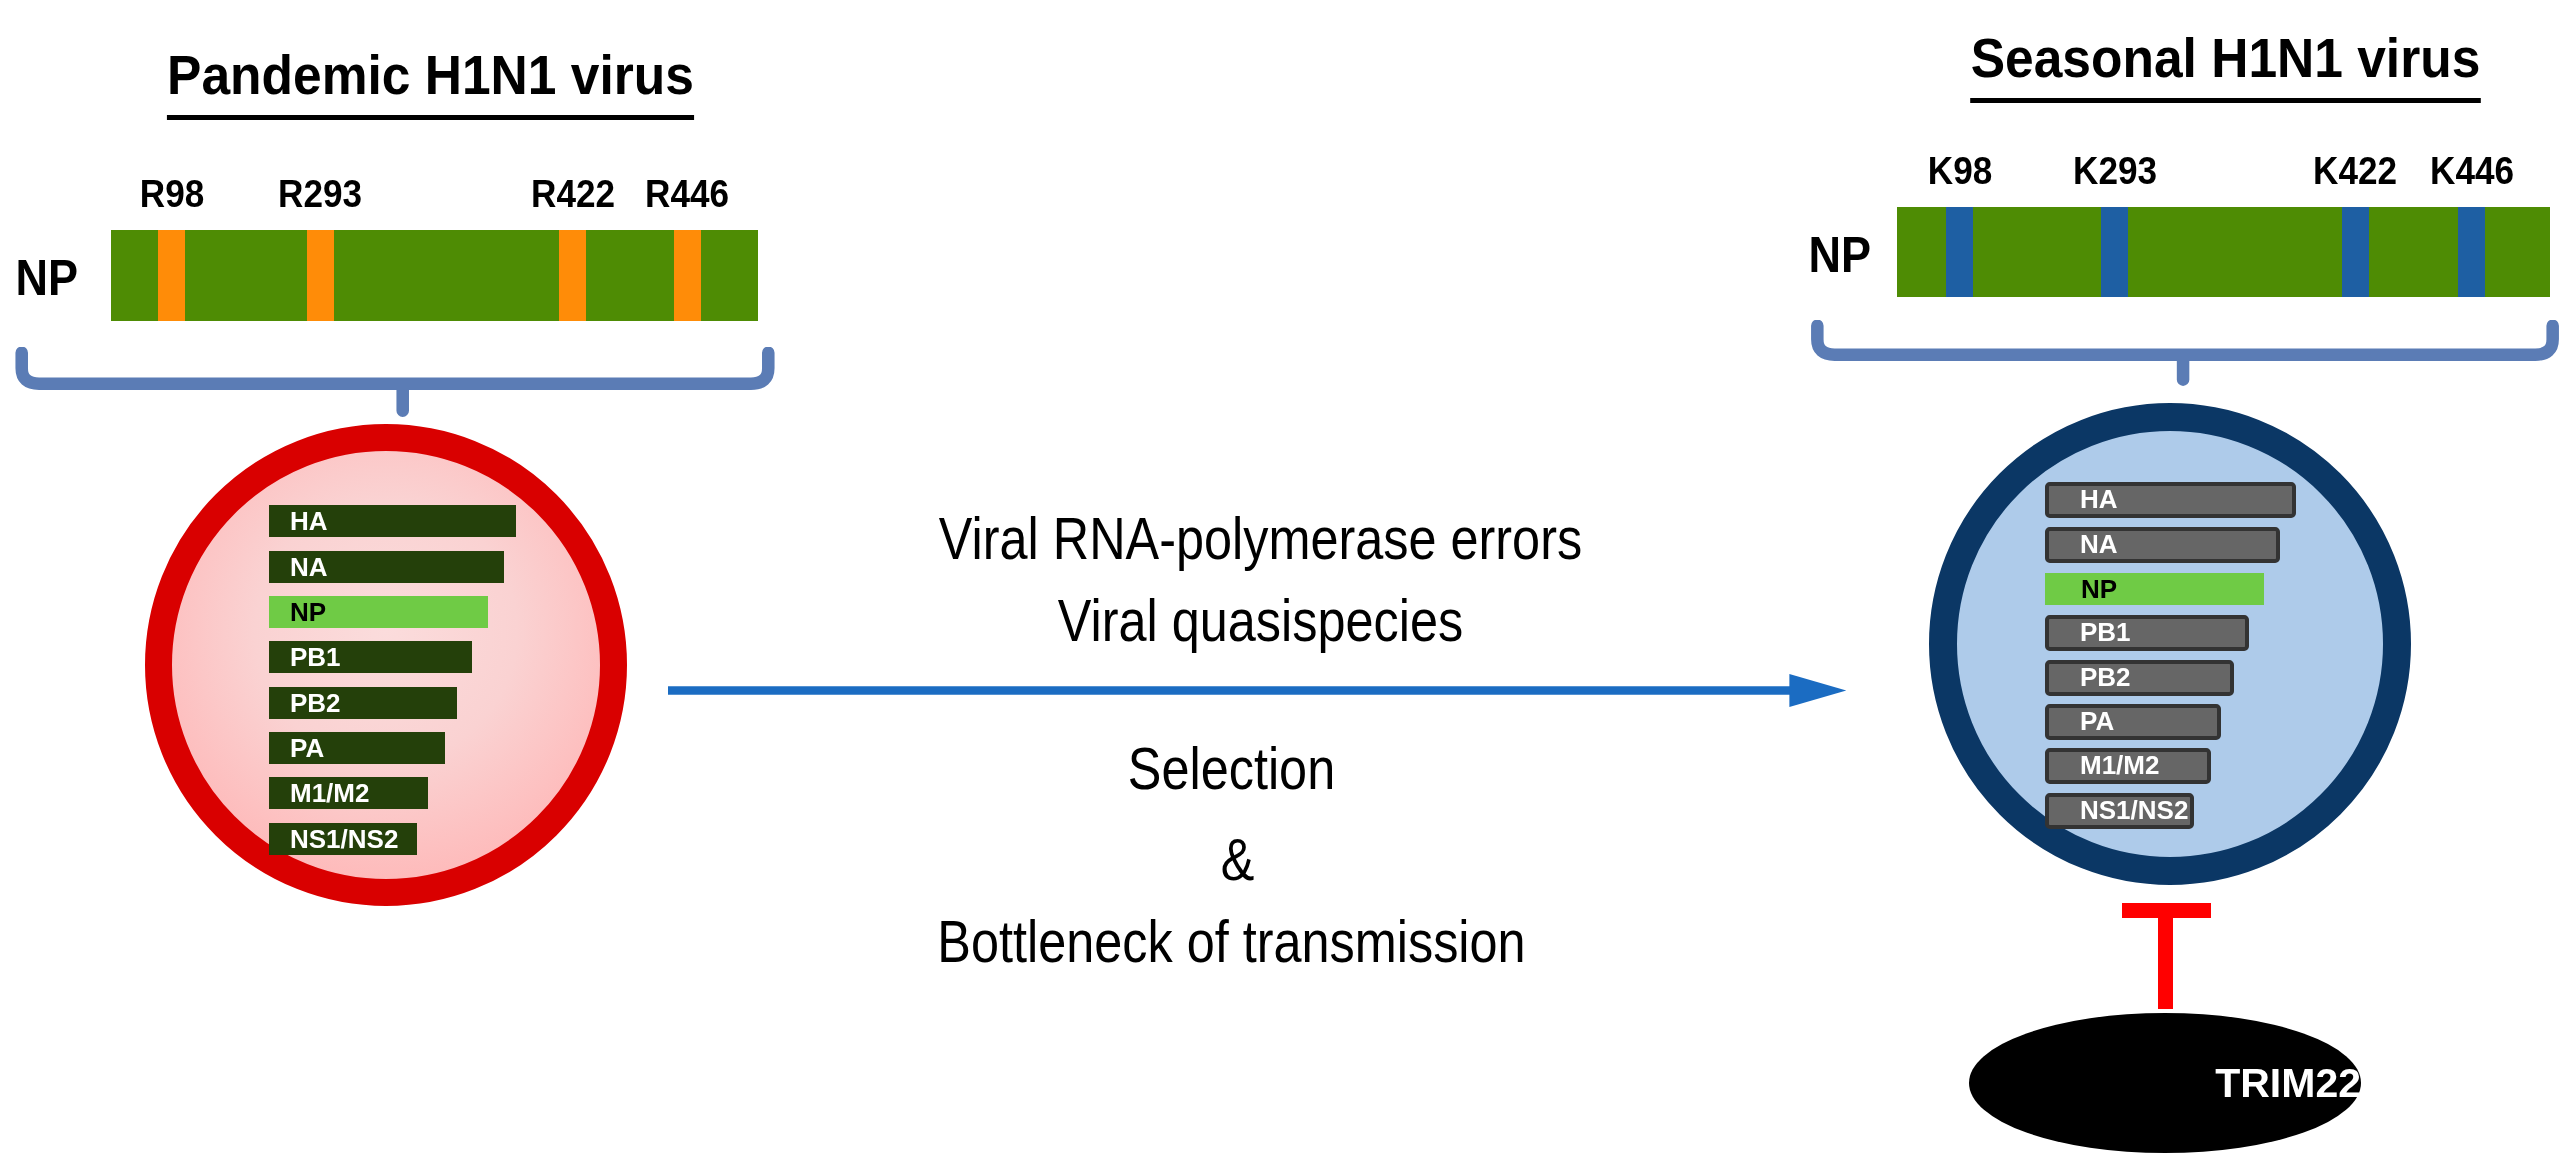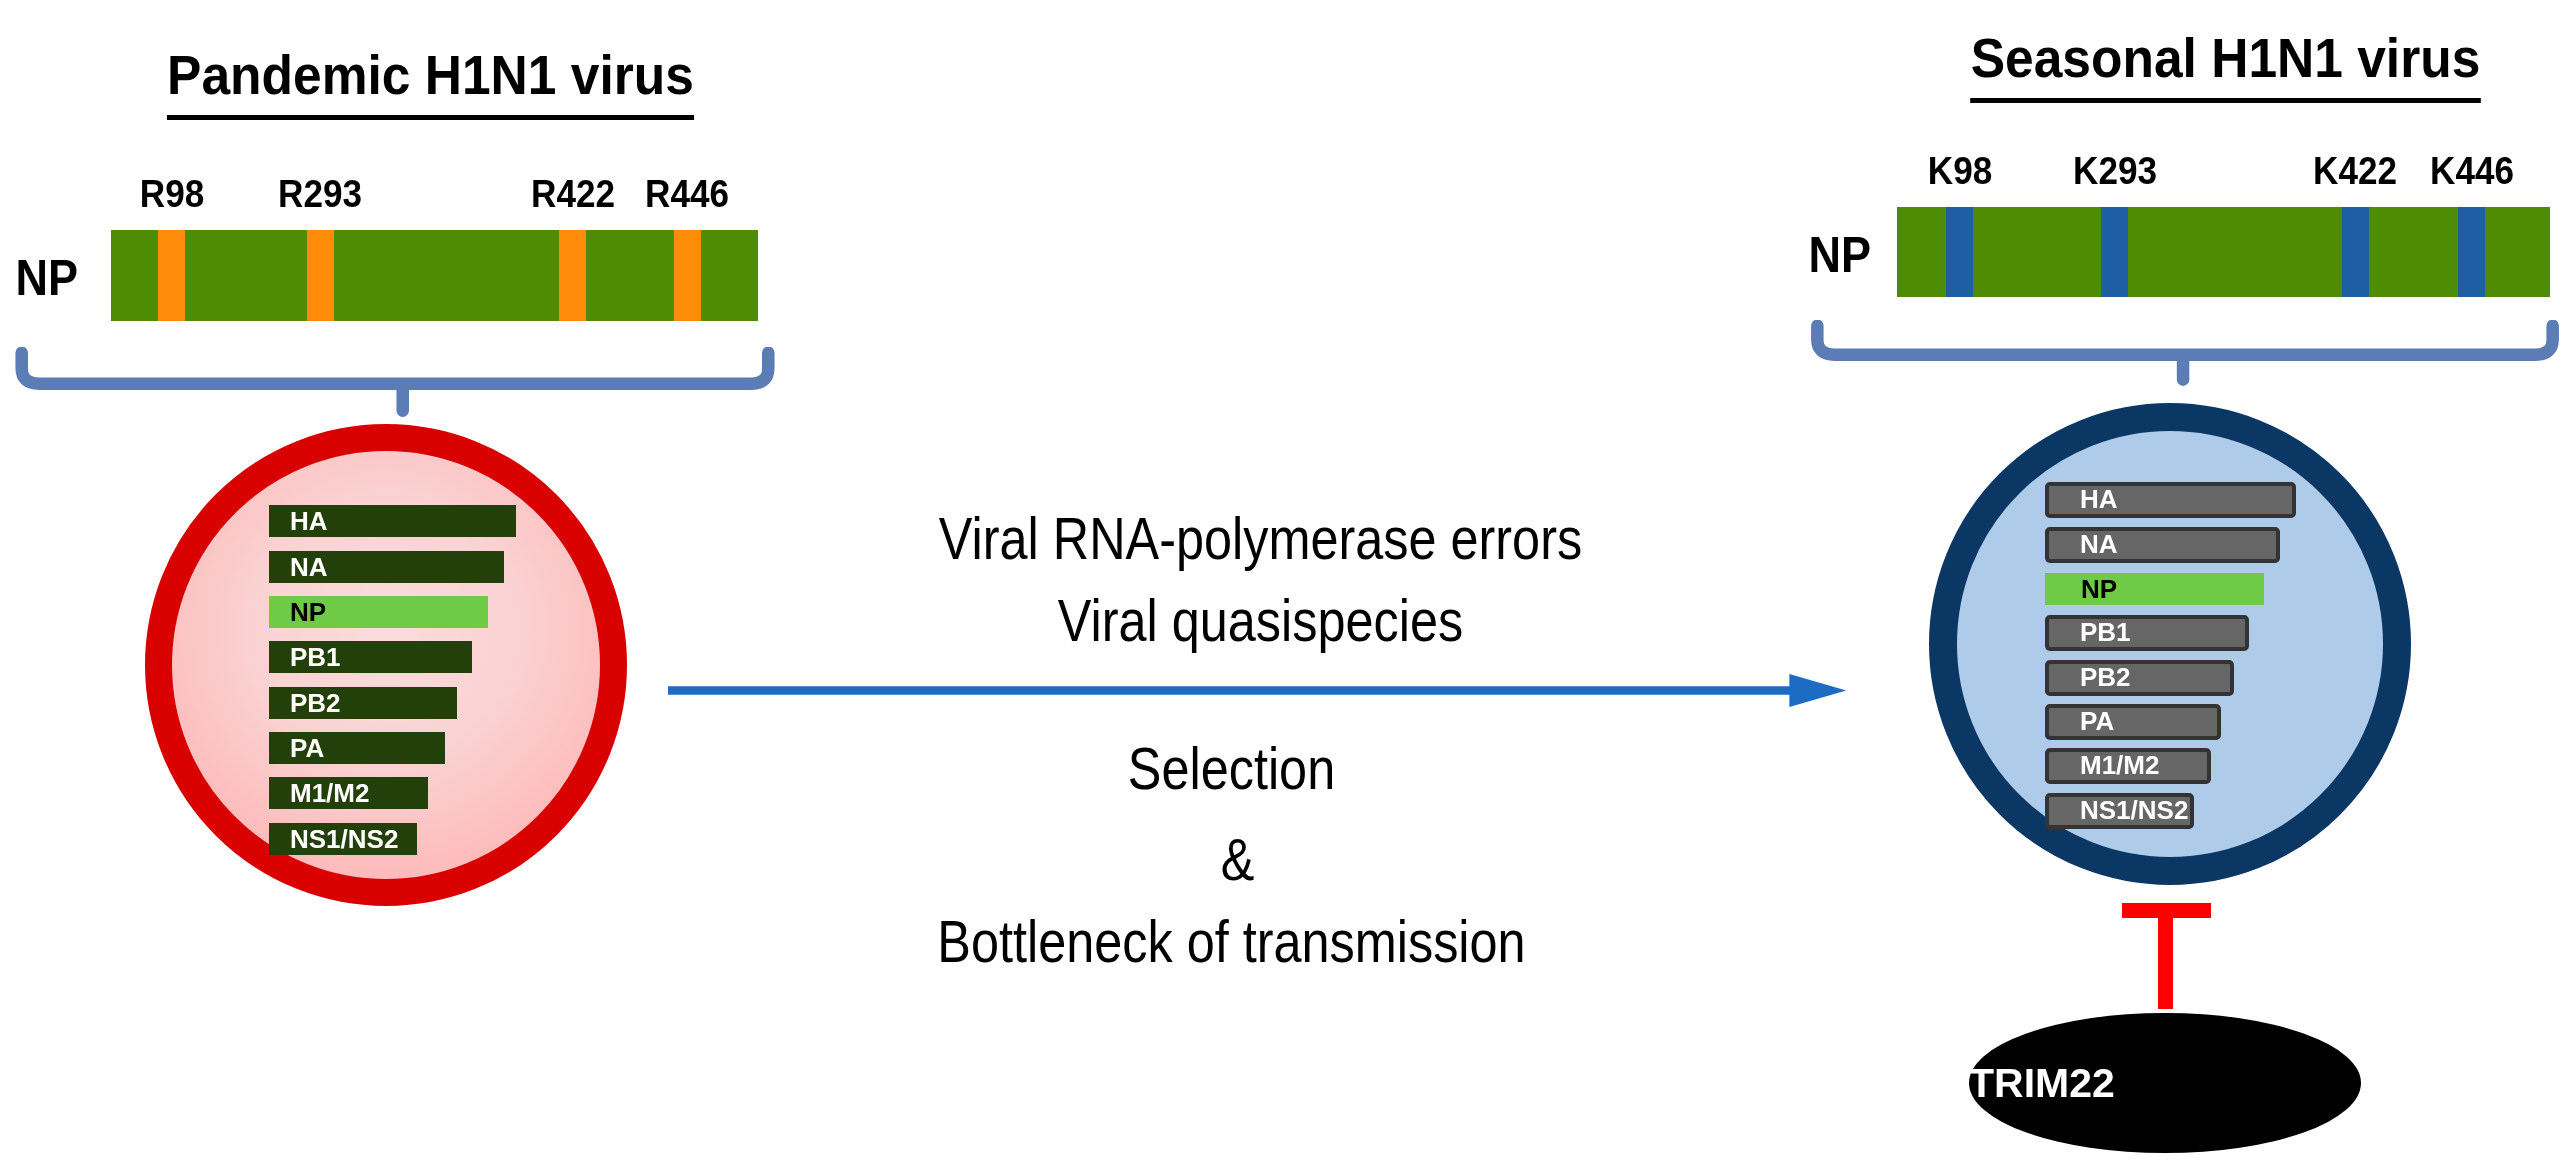--- a/index.html
+++ b/index.html
@@ -34,21 +34,21 @@
   .seg.gray{background:#666666;border:4.8px solid #333333;border-radius:4.8px;height:36px;
     line-height:26px;padding-left:31px;}
   .seg.npgreen{background:#6FCB45;color:#000;}
   .seg.npgreen.right{padding-left:36px;}
   
   .center-line{position:absolute;width:1003px;text-align:center;font-size:60px;
     transform:scaleX(0.84);white-space:nowrap;}
   
   .inhib{position:absolute;background:#FF0000;}
   .trim-ellipse{position:absolute;width:392px;height:140px;border-radius:50%;background:#000000;
-    display:flex;align-items:center;justify-content:flex-start;color:#fff;font-size:41px;font-weight:bold;}
+    display:flex;align-items:center;justify-content:flex-end;color:#fff;font-size:41px;font-weight:bold;}
 </style>
 </head>
 <body>
 
 <div class="canvas">
 
   <div class="panel-title" style="left:122px;top:42px;">
     <span class="u">Pandemic H1N1 virus</span>
   </div>
 

